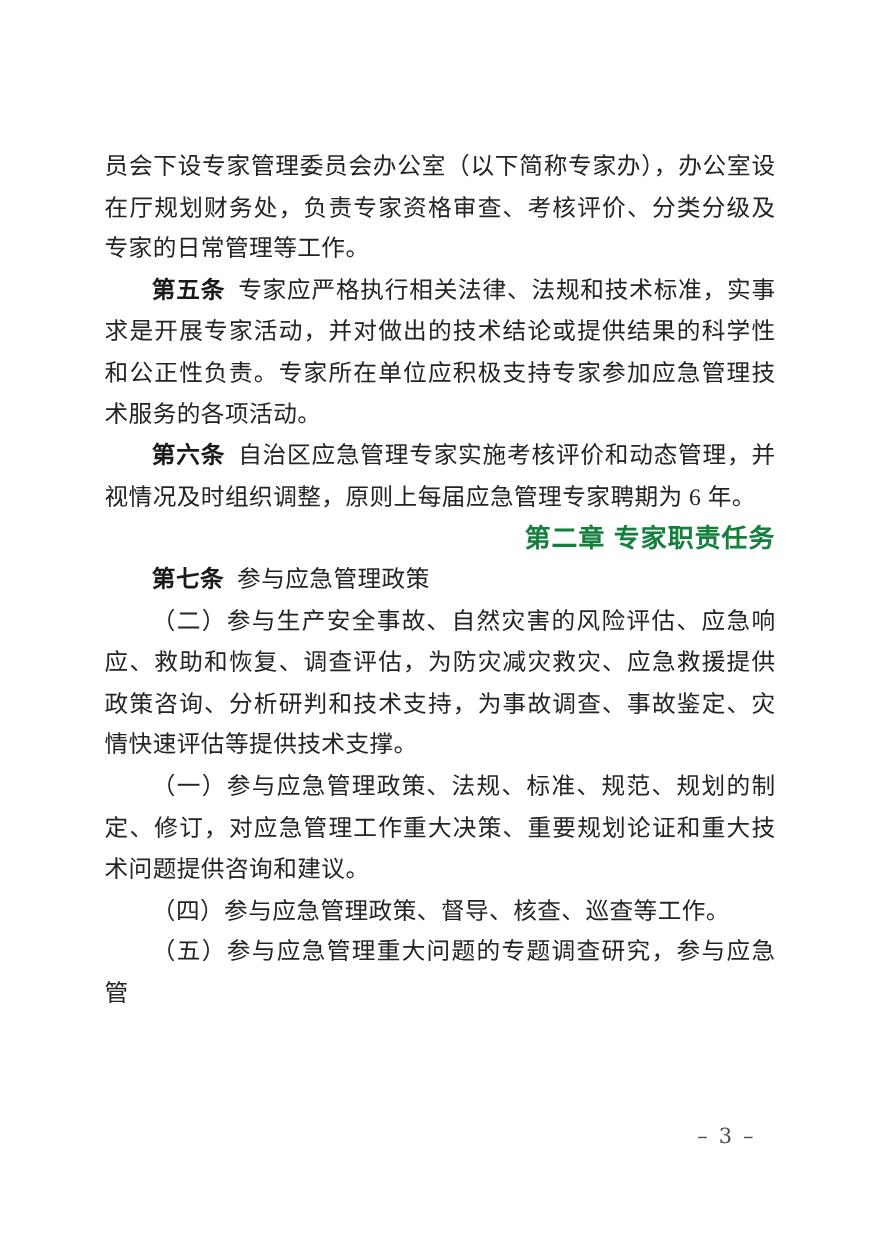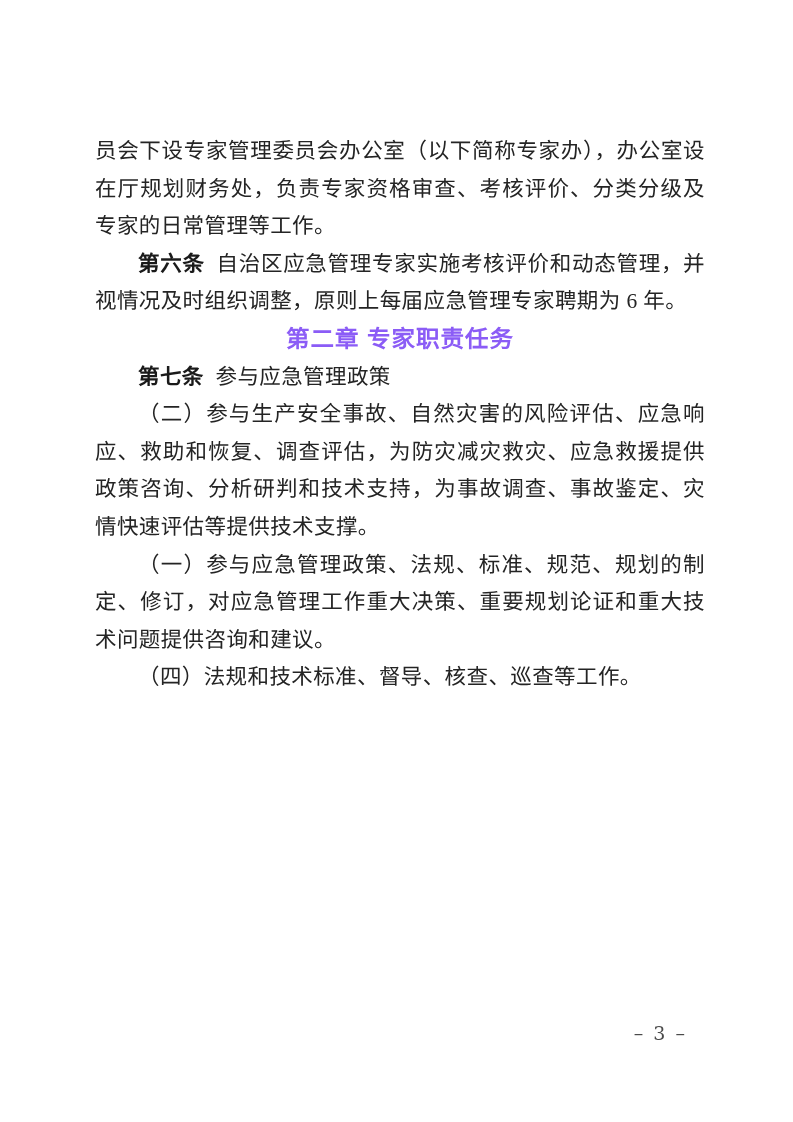--- a/index.html
+++ b/index.html
@@ -35,57 +35,59 @@
   .term {
     font-family: "Liberation Sans", "DejaVu Sans", sans-serif;
     font-weight: 700;
     color: #1a1a1a;
     margin-right: 0.55em;
   }
   .term:empty { display: none; }
   .chapter {
     margin: 0;
     text-indent: 0;
-    text-align: center;
+    text-align: right;
     font-family: "Liberation Sans", "DejaVu Sans", sans-serif;
     font-weight: 700;
     font-size: 23.5px;
     line-height: 37.6px;
-    color: #8b5cf6;
+    color: #15803d;
     letter-spacing: 1px;
   }
   .page-footer {
     position: absolute;
     top: 1022px;
     right: 106px;
     font-family: "DejaVu Serif", "Liberation Serif", serif;
     font-size: 19px;
     color: #4a4a4a;
     letter-spacing: 2px;
   }
 </style>
 </head>
 <body>
 
 <div class="page">
   <div class="doc-body">
 
     <p class="para"><span>员会下设专家管理委员会办公室（以下简称专家办），办公室设在厅规划财务处，负责专家资格审查、考核评价、分类分级及专家的日常管理等工作。</span></p>
 
+    <p class="para indent"><b class="term">第五条</b><span>专家应严格执行相关法律、法规和技术标准，实事求是开展专家活动，并对做出的技术结论或提供结果的科学性和公正性负责。专家所在单位应积极支持专家参加应急管理技术服务的各项活动。</span></p>
 
     <p class="para indent"><b class="term">第六条</b><span>自治区应急管理专家实施考核评价和动态管理，并视情况及时组织调整，原则上每届应急管理专家聘期为 6 年。</span></p>
 
     <h2 class="chapter">第二章 专家职责任务</h2>
 
     <p class="para indent"><b class="term">第七条</b><span>参与应急管理政策</span></p>
 
     <p class="para indent"><span>（二）参与生产安全事故、自然灾害的风险评估、应急响应、救助和恢复、调查评估，为防灾减灾救灾、应急救援提供政策咨询、分析研判和技术支持，为事故调查、事故鉴定、灾情快速评估等提供技术支撑。</span></p>
 
     <p class="para indent"><span>（一）参与应急管理政策、法规、标准、规范、规划的制定、修订，对应急管理工作重大决策、重要规划论证和重大技术问题提供咨询和建议。</span></p>
 
 
-    <p class="para indent"><span>（四）法规和技术标准、督导、核查、巡查等工作。</span></p>
+    <p class="para indent"><span>（四）参与应急管理政策、督导、核查、巡查等工作。</span></p>
 
+    <p class="para indent"><span>（五）参与应急管理重大问题的专题调查研究，参与应急管</span></p>
 
   </div>
 
   <div class="page-footer">– 3 –</div>
 </div>
 
 </body></html>

